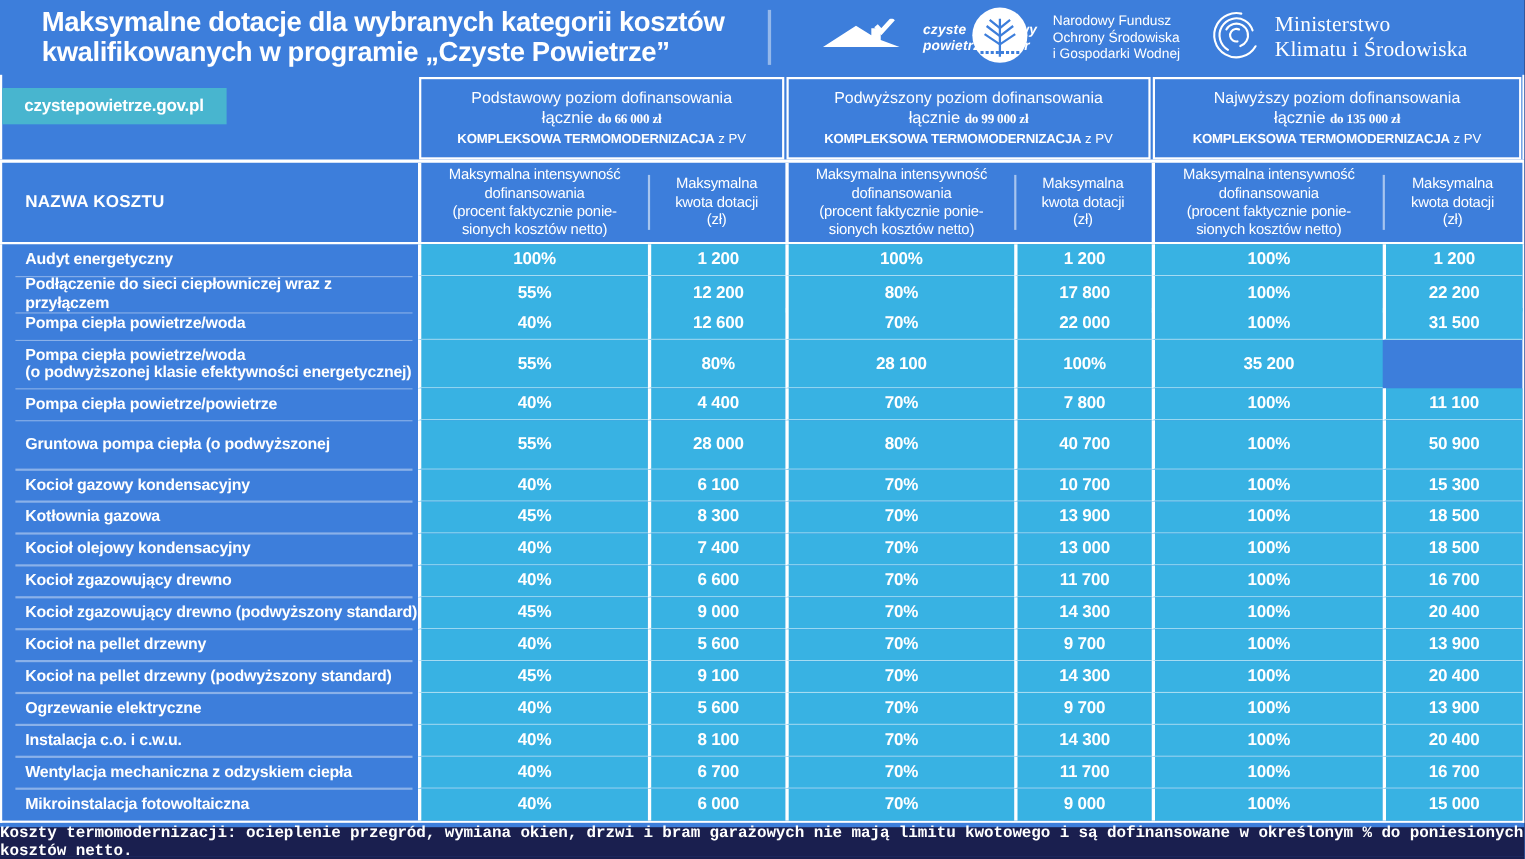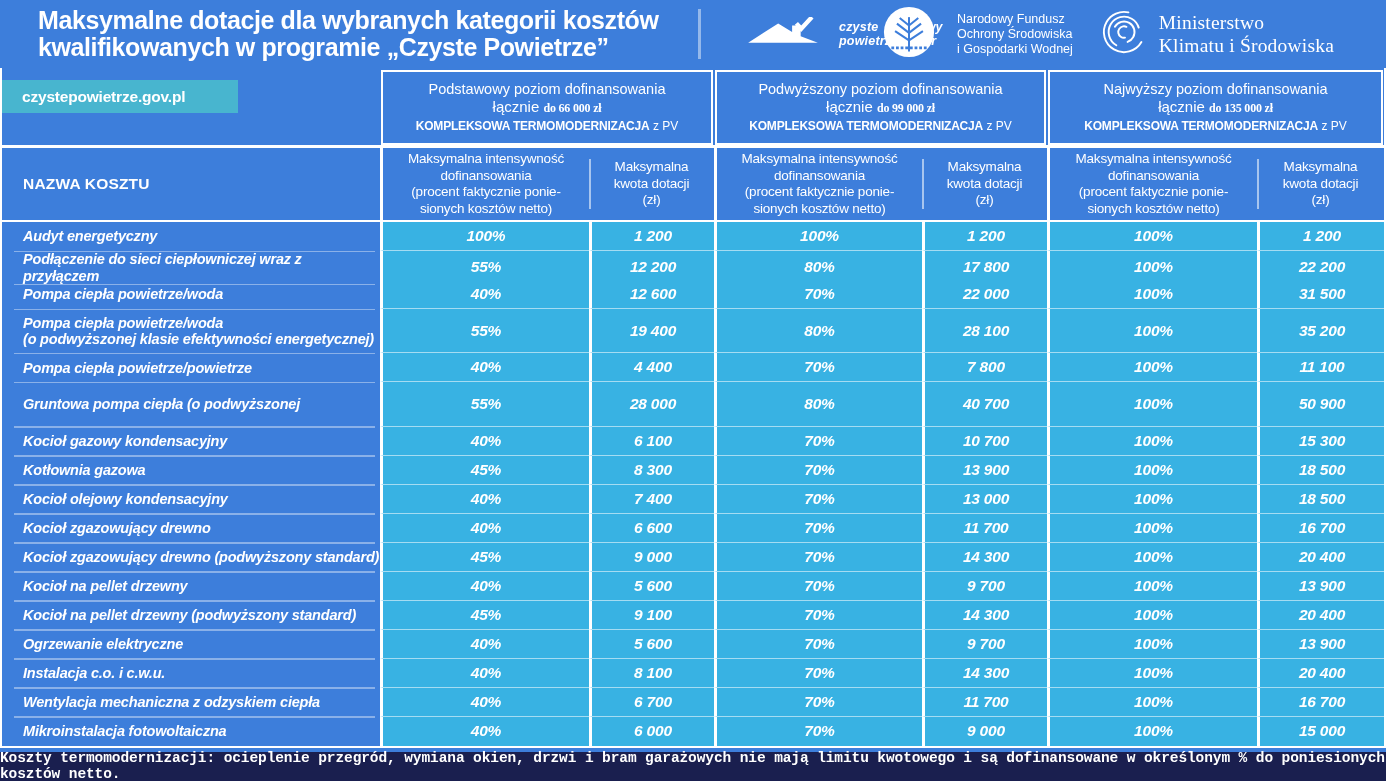--- a/index.html
+++ b/index.html
@@ -19,21 +19,21 @@
   .logo-cp{ display:flex; flex-direction:row; align-items:center; width:128px;font-style:italic; }
   .logo-cp .rule{ width:118px; height:1.5px; background:rgba(255,255,255,.85); margin:2px 0 2px; }
   .logo-cp .t{ font-size:12.5px; font-weight:bold; line-height:14px; letter-spacing:.2px; }
   .logo-nf{ display:flex; align-items:center; gap:22px; }
   .logo-nf .t{ font-size:12.5px; line-height:15px; }
   .logo-min{ display:flex; align-items:center; gap:12px; }
   .logo-min .t{ font-family:"Liberation Serif", serif; font-size:19.5px; line-height:23px; letter-spacing:.2px; }
   
   .band2{ height:77px; flex:none; display:grid; grid-template-columns:378px 334px 333px 1fr;
           border-left:2px solid #fff; border-right:2px solid #fff; }
-  .badge{ width:236px; height:33px; margin-top:12px; background:#48b5cf;
+  .badge{ width:204px; height:33px; margin-top:12px; background:#48b5cf;
           display:flex; align-items:center; padding-left:20px;
           font-size:15.5px; font-weight:bold; letter-spacing:-0.2px; cursor:pointer; }
   .gbox{ border:2.5px solid #fff; margin:2px 1px 0 1px;
          display:flex; flex-direction:column; align-items:center; justify-content:center;
          text-align:center; line-height:18px; padding:2px 4px; }
   .gbox .g1{ font-size:14.5px; }
   .gbox .g2{ font-size:15px; } .gbox .g2 strong{ font-size:12px; letter-spacing:-0.2px;font-family:Liberation Serif, serif; }
   .gbox .g3{ font-size:12px; } .gbox .g3 strong{ letter-spacing:-0.2px; }
   .gbox .light{ font-weight:400; }
   
@@ -42,21 +42,21 @@
   .sh-name{ display:flex; align-items:center; padding-left:21px;
             font-size:15.5px; font-weight:bold; letter-spacing:.2px; }
   .sh-cell{ display:flex; align-items:center; justify-content:center; text-align:center;
             font-size:13.5px; line-height:16.5px; white-space:pre-line; position:relative; letter-spacing:-0.2px; }
   .sh-cell.grp{ border-left:3px solid #fff; }
   .sh-cell.amt::before{ content:""; position:absolute; left:0; top:11px; bottom:11px; width:2px;
                         background:rgba(255,255,255,.55); }
   
   .tbody{ flex:1; display:flex; flex-direction:column;
           border-left:2px solid #fff; border-right:2px solid #fff; border-bottom:2.5px solid #fff; }
-  .row{ flex:1 1 0; display:grid; grid-template-columns:var(--cols); min-height:0;font-style:italic; }
+  .row{ flex:1 1 0; display:grid; grid-template-columns:var(--cols); min-height:0; }
   .row.tall{ flex:1.52 1 0; }
   .cell{ min-width:0; }
   .name{ position:relative; display:flex; flex-direction:column; justify-content:center;
          padding-left:21px; font-weight:bold; font-size:14.5px; line-height:16.5px; letter-spacing:-0.2px; }
   .name .l2:empty{ display:none; }
   .row:not(:last-child) .name::after{ content:""; position:absolute; left:12px; right:5px; bottom:-1px;
          height:1.5px; background:rgba(255,255,255,.4); }
   .v{ background:#38b2e3; display:flex; align-items:center; justify-content:center;
       font-weight:bold; font-size:15.5px; letter-spacing:-0.2px; border-left:3px solid #fff; }
   .row:not(:last-child) .v{ border-bottom:1.5px solid rgba(255,255,255,.55); }
@@ -205,21 +205,20 @@
     <div class="cell v">22 000</div>
     <div class="cell v">100%</div>
     <div class="cell v">31 500</div>
   </div>
       <div class="row tall">
     <div class="cell name">
       <span>Pompa ciepła powietrze/woda</span>
       <span class="l2">(o podwyższonej klasie efektywności energetycznej)</span>
     </div>
     <div class="cell v">55%</div>
-    <div class="cell v">19 400</div>
     <div class="cell v">80%</div>
     <div class="cell v">28 100</div>
     <div class="cell v">100%</div>
     <div class="cell v">35 200</div>
   </div>
       <div class="row">
     <div class="cell name">
       <span>Pompa ciepła powietrze/powietrze</span>
 
     </div>

